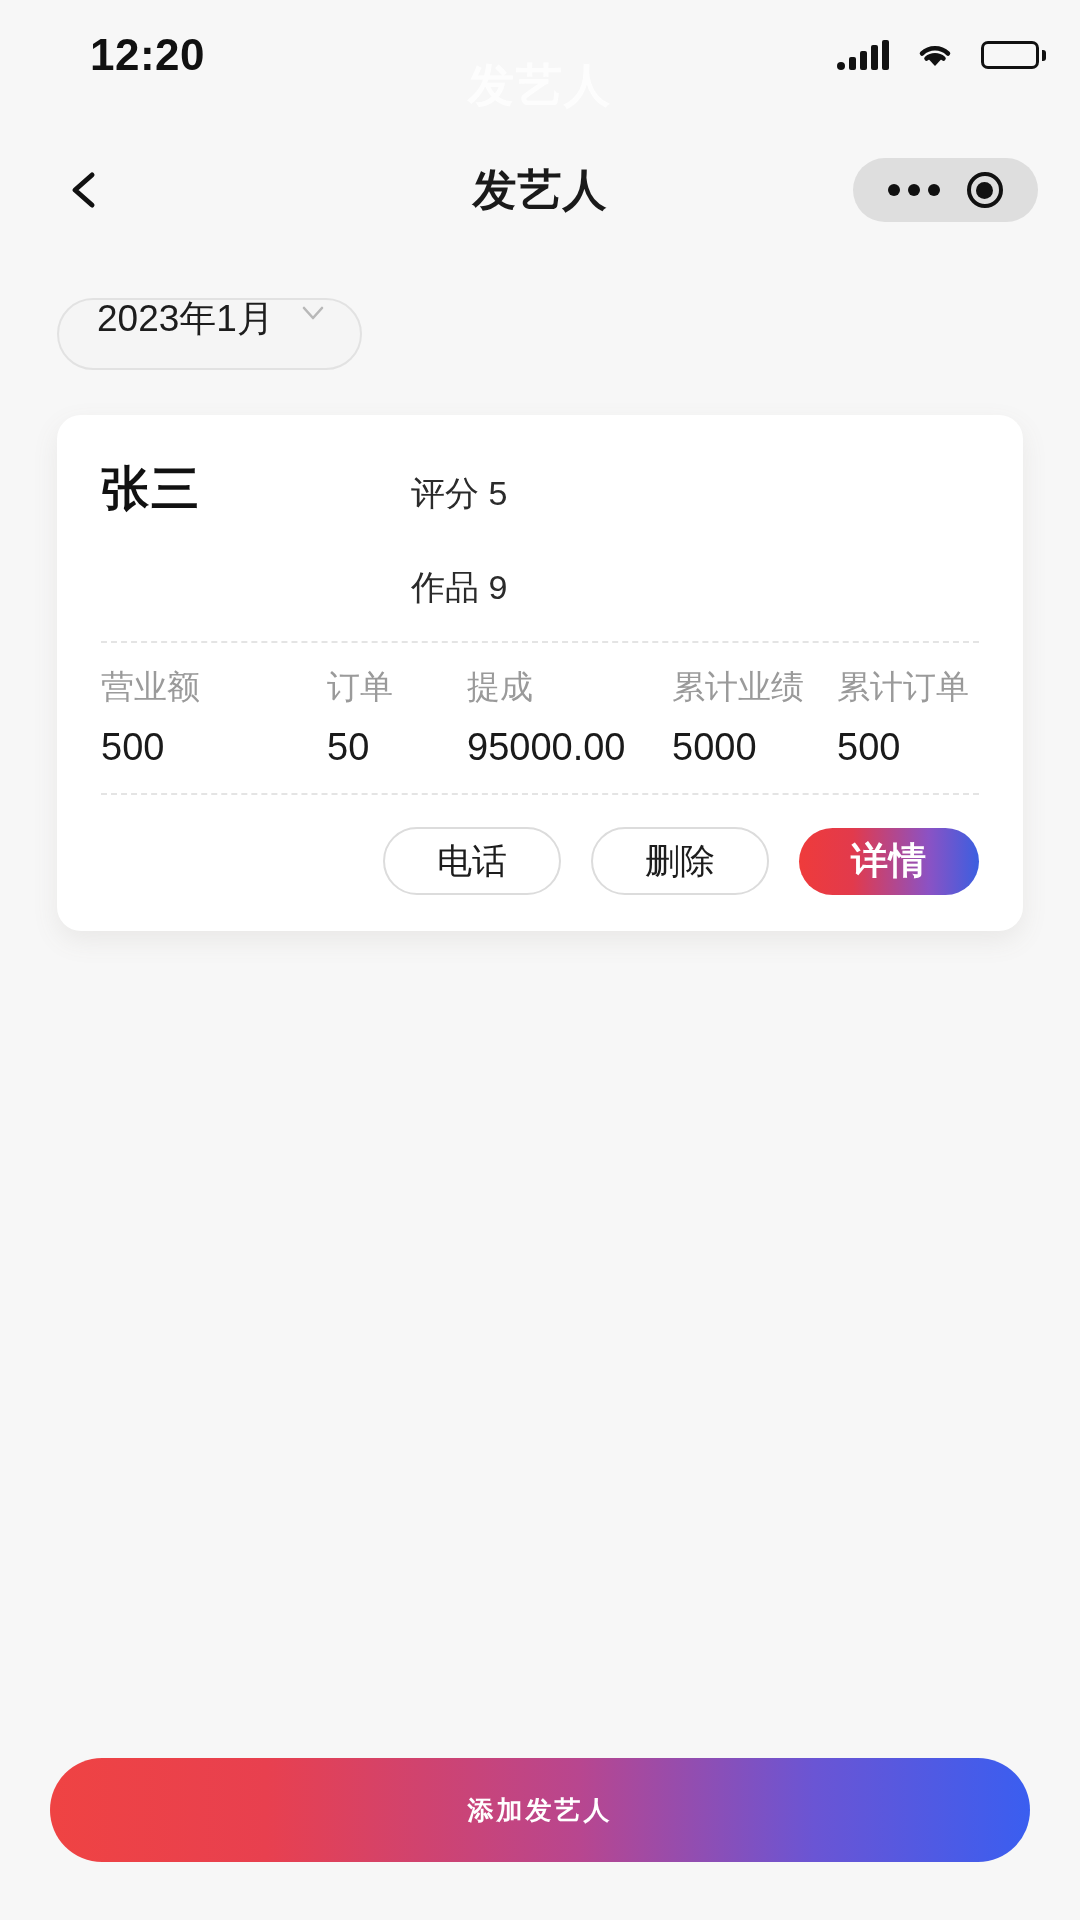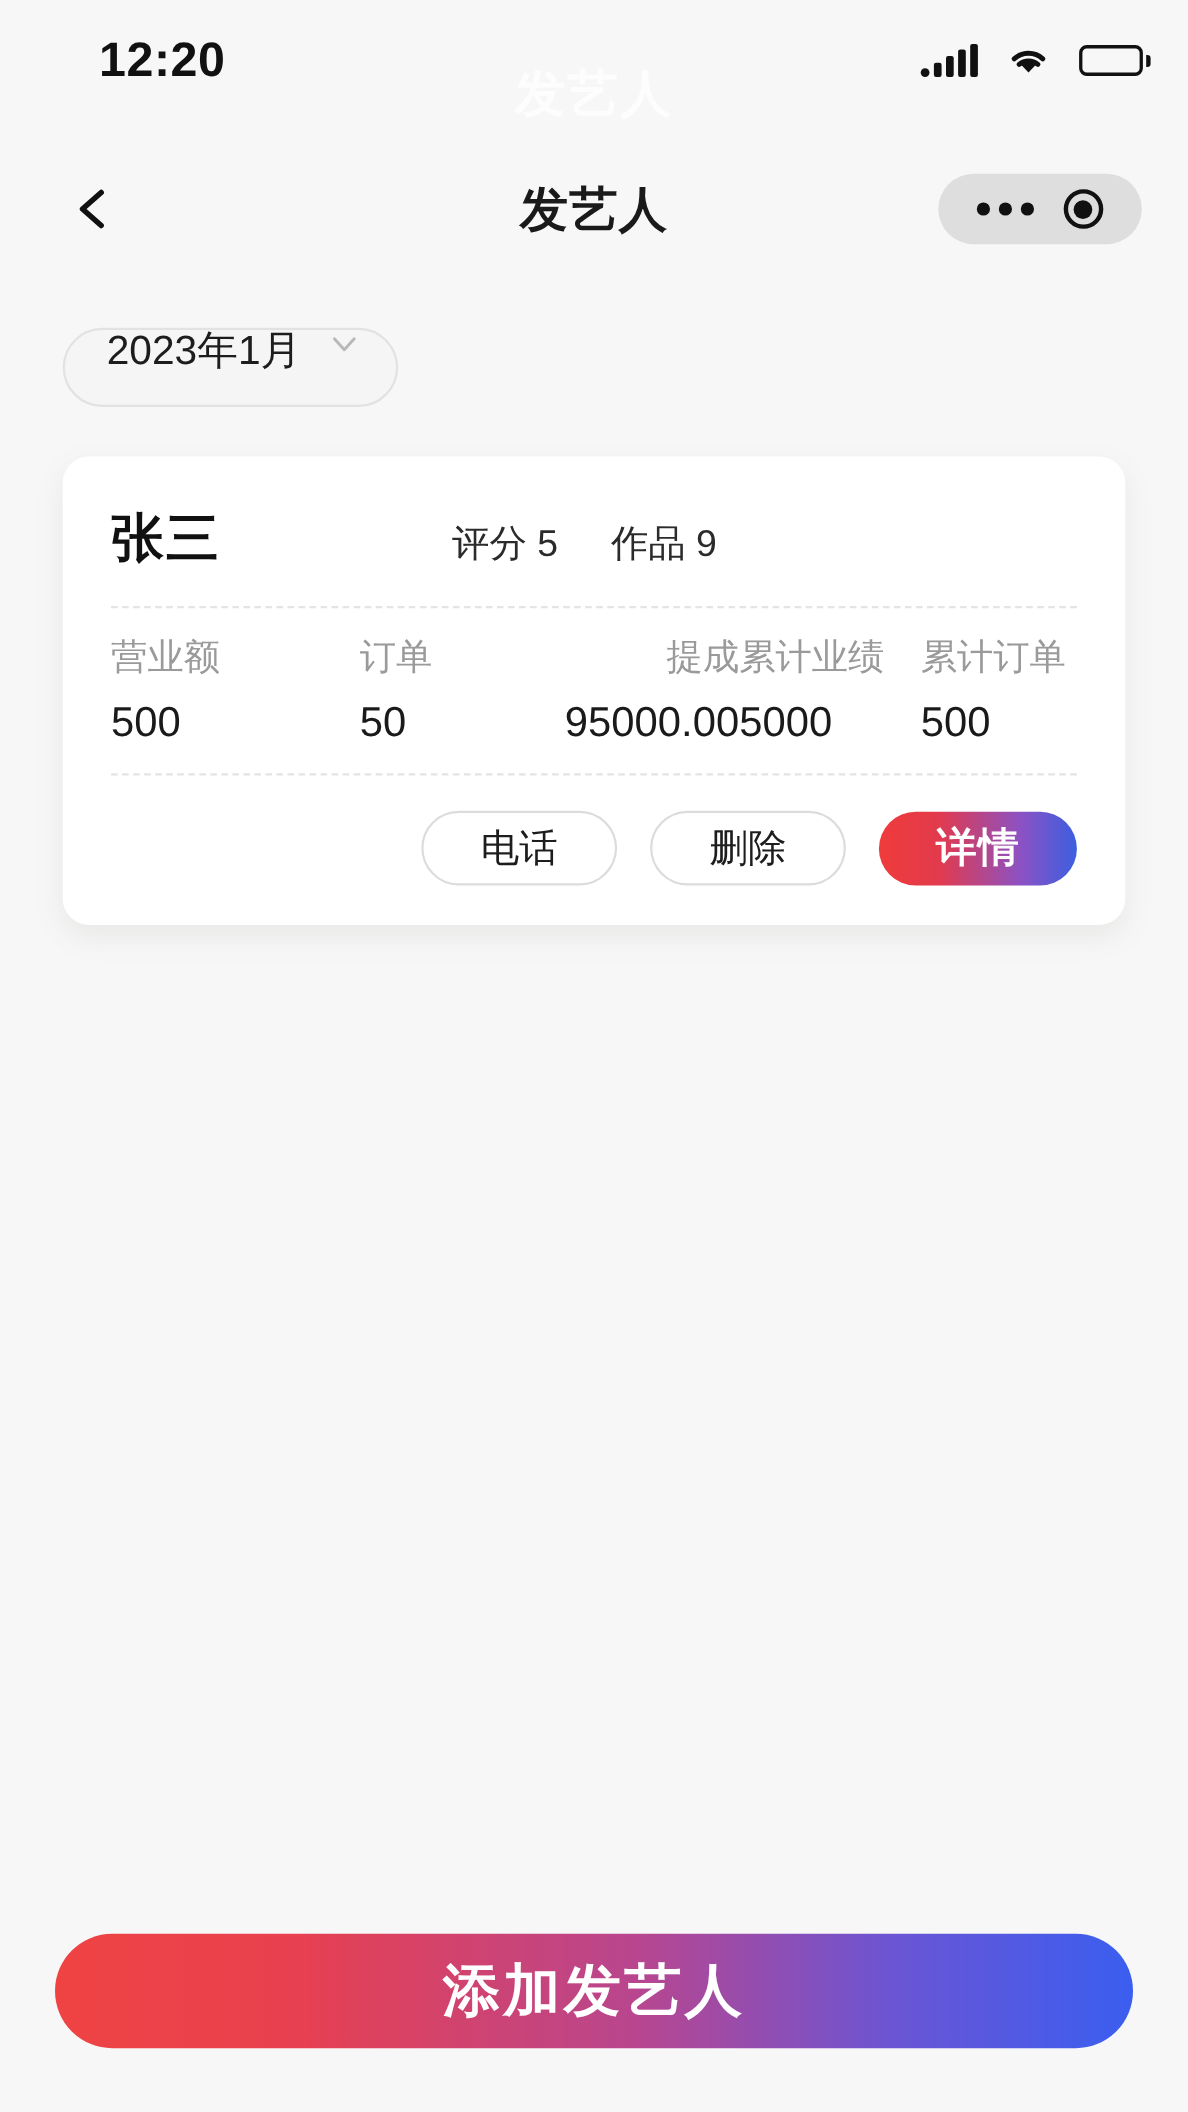--- a/index.html
+++ b/index.html
@@ -129,38 +129,38 @@
     display:flex; align-items:baseline;
     padding-bottom:30px;
   }
   .artist-name {
     font-size:48px; font-weight:700; color:#111;
     letter-spacing:2px;
   }
   .head-metrics {
     margin-left:210px;
     display:flex; gap:48px;
-    font-size:34px; color:#2b2b2b;
+    font-size:34px; color:#2b2b2b;flex-direction:column;
   }
   .head-metrics span { white-space:nowrap; }
 
   .divider {
     height:0; border-top:2px dashed #e4e4e4;
   }
 
   .stats {
     display:flex; align-items:flex-start;
     padding:26px 0 24px 0;
   }
   .stat { display:flex; flex-direction:column; gap:22px; }
   .stat-label { font-size:33px; color:#9a9a9a; line-height:1.1; white-space:nowrap; }
   .stat-value { font-size:38px; color:#1a1a1a; line-height:1.1; white-space:nowrap; }
   .stat:nth-child(1){ width:186px; }
   .stat:nth-child(2){ width:140px;margin-left:40px; }
-  .stat:nth-child(3){ width:205px;align-items:flex-end; }
+  .stat:nth-child(3){ width:205px; }
   .stat:nth-child(4){ width:165px; }
   .stat:nth-child(5){ width:auto; }
 
   .card-actions {
     display:flex; justify-content:flex-end; align-items:center;
     gap:30px; padding-top:32px;
   }
   .btn-outline {
     height:68px; min-width:178px;
     border:2px solid #dcdcdc;
@@ -185,21 +185,21 @@
     position:absolute; left:0; bottom:0;
     width:1080px; height:200px;
     display:flex; align-items:flex-start; justify-content:center;
     padding-top:38px;
   }
   .btn-primary {
     width:980px; height:104px;
     border:none; border-radius:52px;
     background:linear-gradient(90deg,#ef4343 0%,#e8404f 22%,#b8468f 54%,#6a55d4 78%,#3a5ef0 100%);
     color:#ffffff;
-    font-size:52px; font-weight:700;
+    font-size:26px; font-weight:700;
     letter-spacing:3px;
     display:flex; align-items:center; justify-content:center;
     font-family:inherit;
   }
 </style>
 </head>
 <body>
 
 <div class="phone">
 

